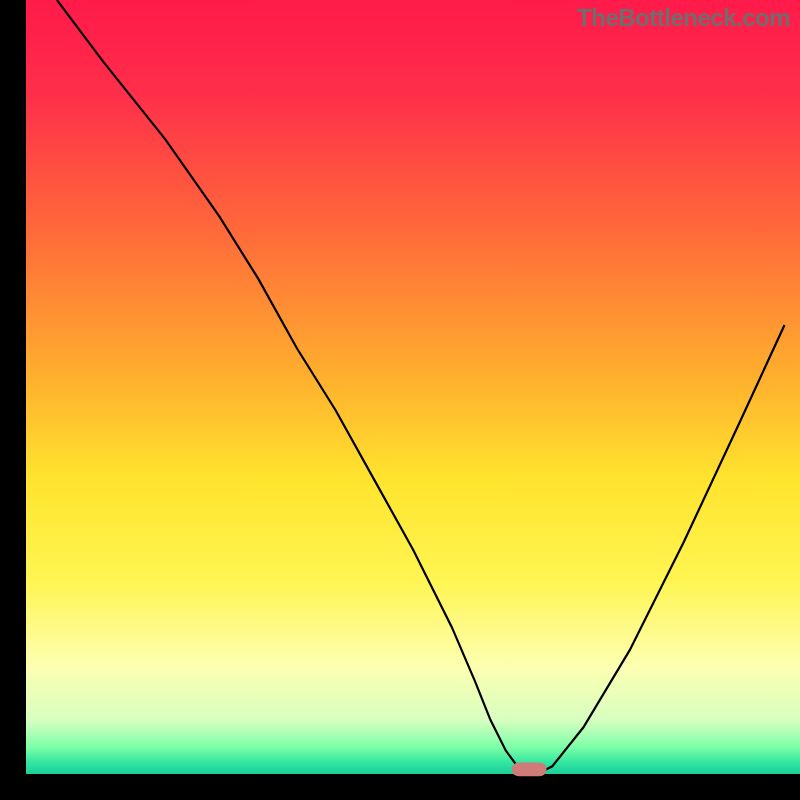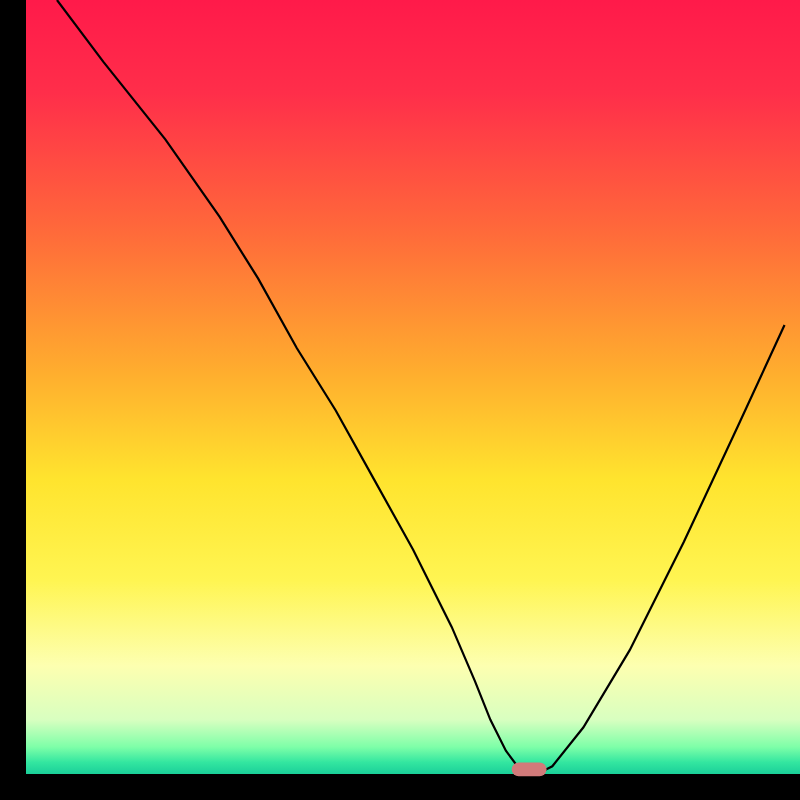--- a/index.html
+++ b/index.html
@@ -49,13 +49,14 @@
           <stop offset="100%" stop-color="#1acf99"></stop>
         </linearGradient>
     </defs>
 
     <rect id="plot-rect" fill="url(#bg-grad)" x="26" y="0" width="774" height="774"></rect>
 
     <path id="curve-path" fill="none" stroke-width="2.2" d="M56.96 0.00 L103.40 61.92 L165.32 139.32 L219.50 216.72 L258.20 278.64 L296.90 348.30 L335.60 410.22 L374.30 479.88 L413.00 549.54 L451.70 626.94 L474.92 681.12 L490.40 719.82 L505.88 750.78 L517.49 766.26 L529.10 770.13 L544.58 770.13 L552.32 766.26 L583.28 727.56 L629.72 650.16 L683.90 541.80 L738.08 425.70 L784.52 325.08" stroke="#000000"></path>
 
     <rect id="marker-rect" rx="6.97" ry="6.97" x="511.69" y="762.39" width="34.83" height="13.93" fill="#d17a7a"></rect>
   </svg>
+  <div class="watermark">TheBottleneck.com</div>
 </div>
 
 </body></html>

